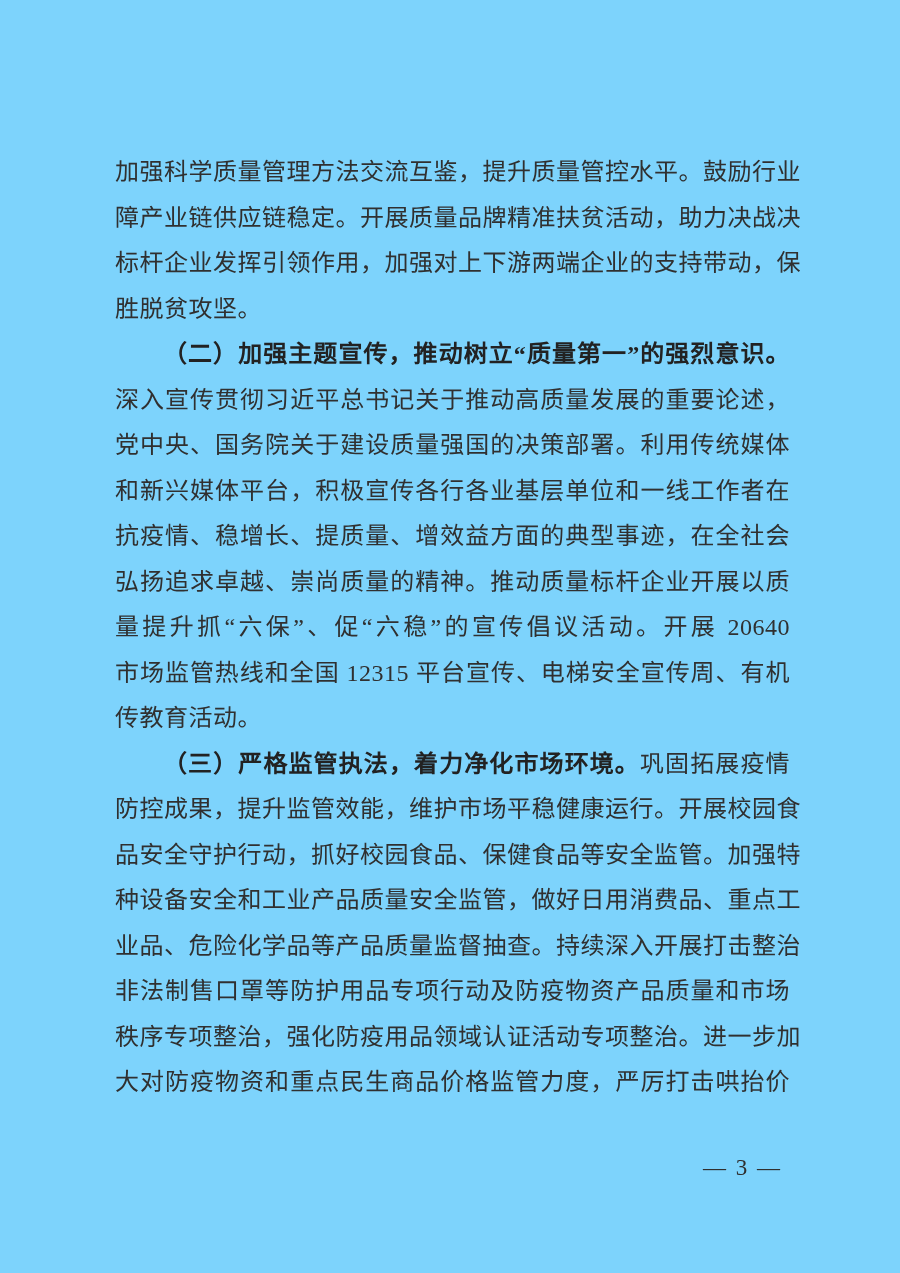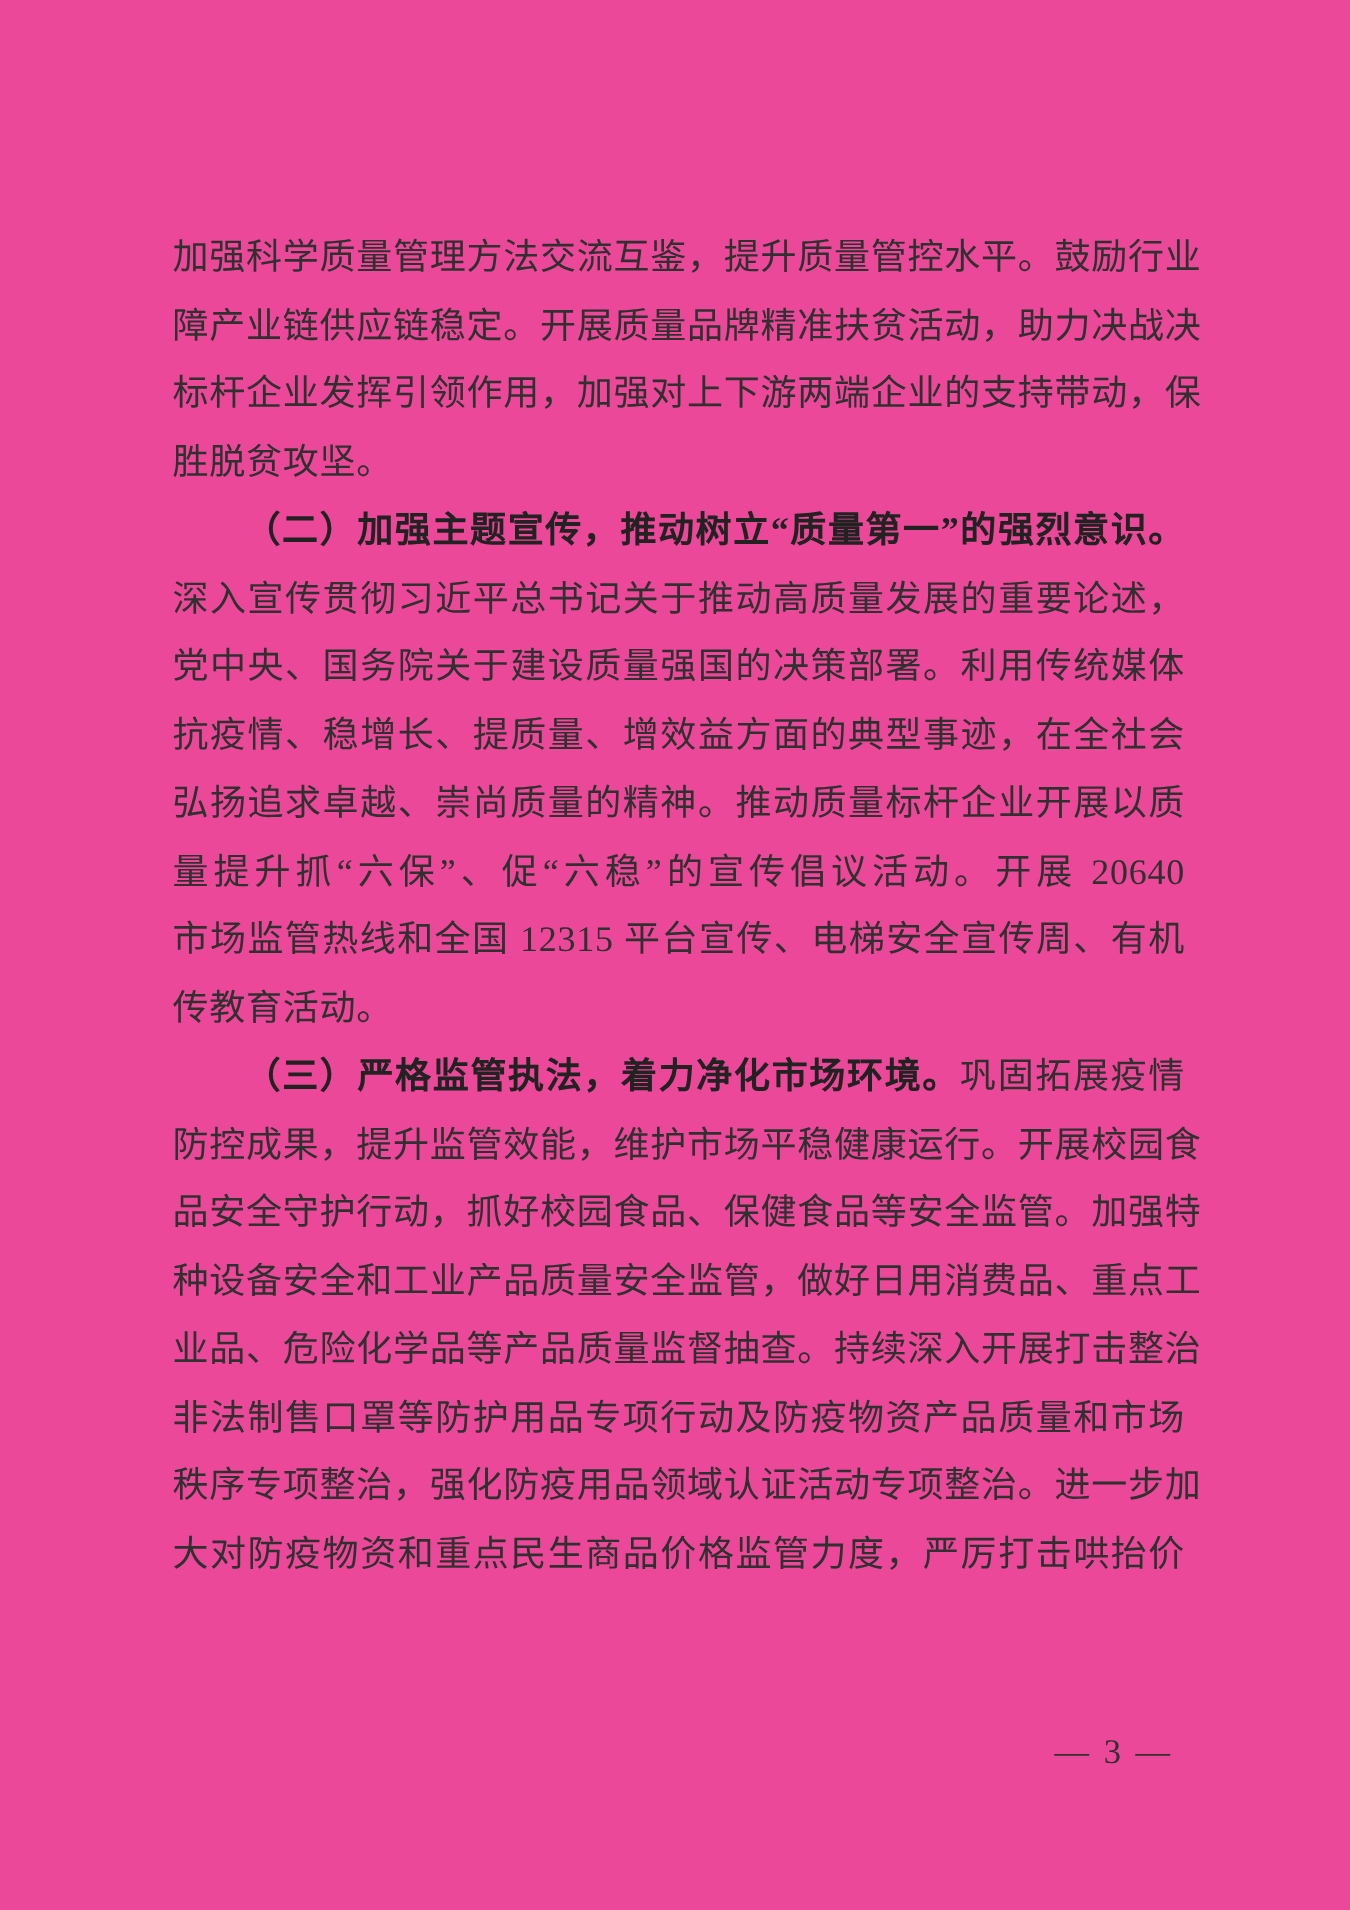--- a/index.html
+++ b/index.html
@@ -5,21 +5,21 @@
   html, body {
     margin: 0;
     padding: 0;
     background: #e8e8e8;
   }
   .page {
     position: relative;
     width: 900px;
     height: 1273px;
     margin: 0 auto;
-    background: #ec4899;
+    background: #7dd3fc;
     font-family: "Liberation Serif", "DejaVu Serif", serif;
     color: #303030;
     overflow: hidden;
   }
   .text-block {
     position: absolute;
     top: 150px;
     left: 115px;
     width: 675px;
   }
@@ -68,20 +68,21 @@
       <div class="line">加强科学质量管理方法交流互鉴，提升质量管控水平。鼓励行业</div>
       <div class="line">障产业链供应链稳定。开展质量品牌精准扶贫活动，助力决战决</div>
       <div class="line">标杆企业发挥引领作用，加强对上下游两端企业的支持带动，保</div>
       <div class="line short">胜脱贫攻坚。</div>
     </div>
 
     <div class="para">
       <div class="line indent bold">（二）加强主题宣传，推动树立“质量第一”的强烈意识。</div>
       <div class="line">深入宣传贯彻习近平总书记关于推动高质量发展的重要论述，</div>
       <div class="line">党中央、国务院关于建设质量强国的决策部署。利用传统媒体</div>
+      <div class="line">和新兴媒体平台，积极宣传各行各业基层单位和一线工作者在</div>
       <div class="line">抗疫情、稳增长、提质量、增效益方面的典型事迹，在全社会</div>
       <div class="line">弘扬追求卓越、崇尚质量的精神。推动质量标杆企业开展以质</div>
       <div class="line">量提升抓“六保”、促“六稳”的宣传倡议活动。开展 20640</div>
       <div class="line">市场监管热线和全国 12315 平台宣传、电梯安全宣传周、有机</div>
       <div class="line short">传教育活动。</div>
     </div>
 
     <div class="para">
       <div class="line indent"><span class="bold">（三）严格监管执法，着力净化市场环境。</span><span>巩固拓展疫情</span></div>
       <div class="line">防控成果，提升监管效能，维护市场平稳健康运行。开展校园食</div>

